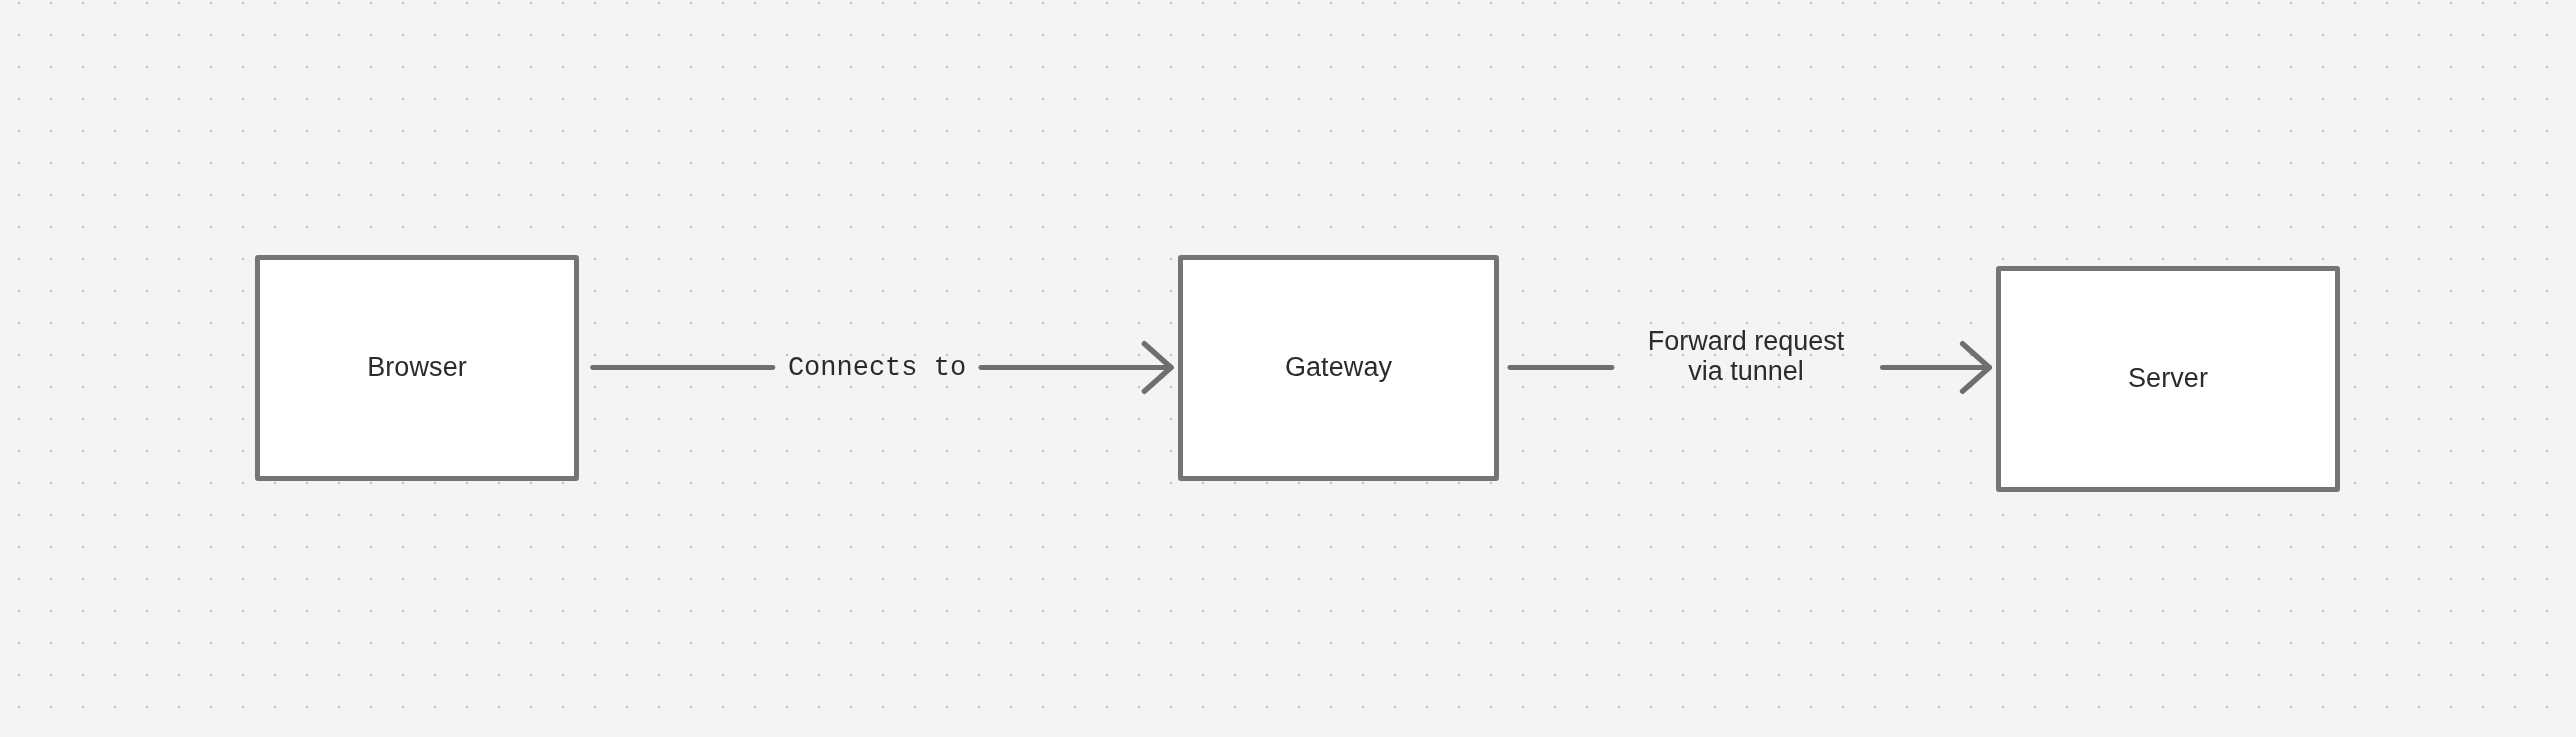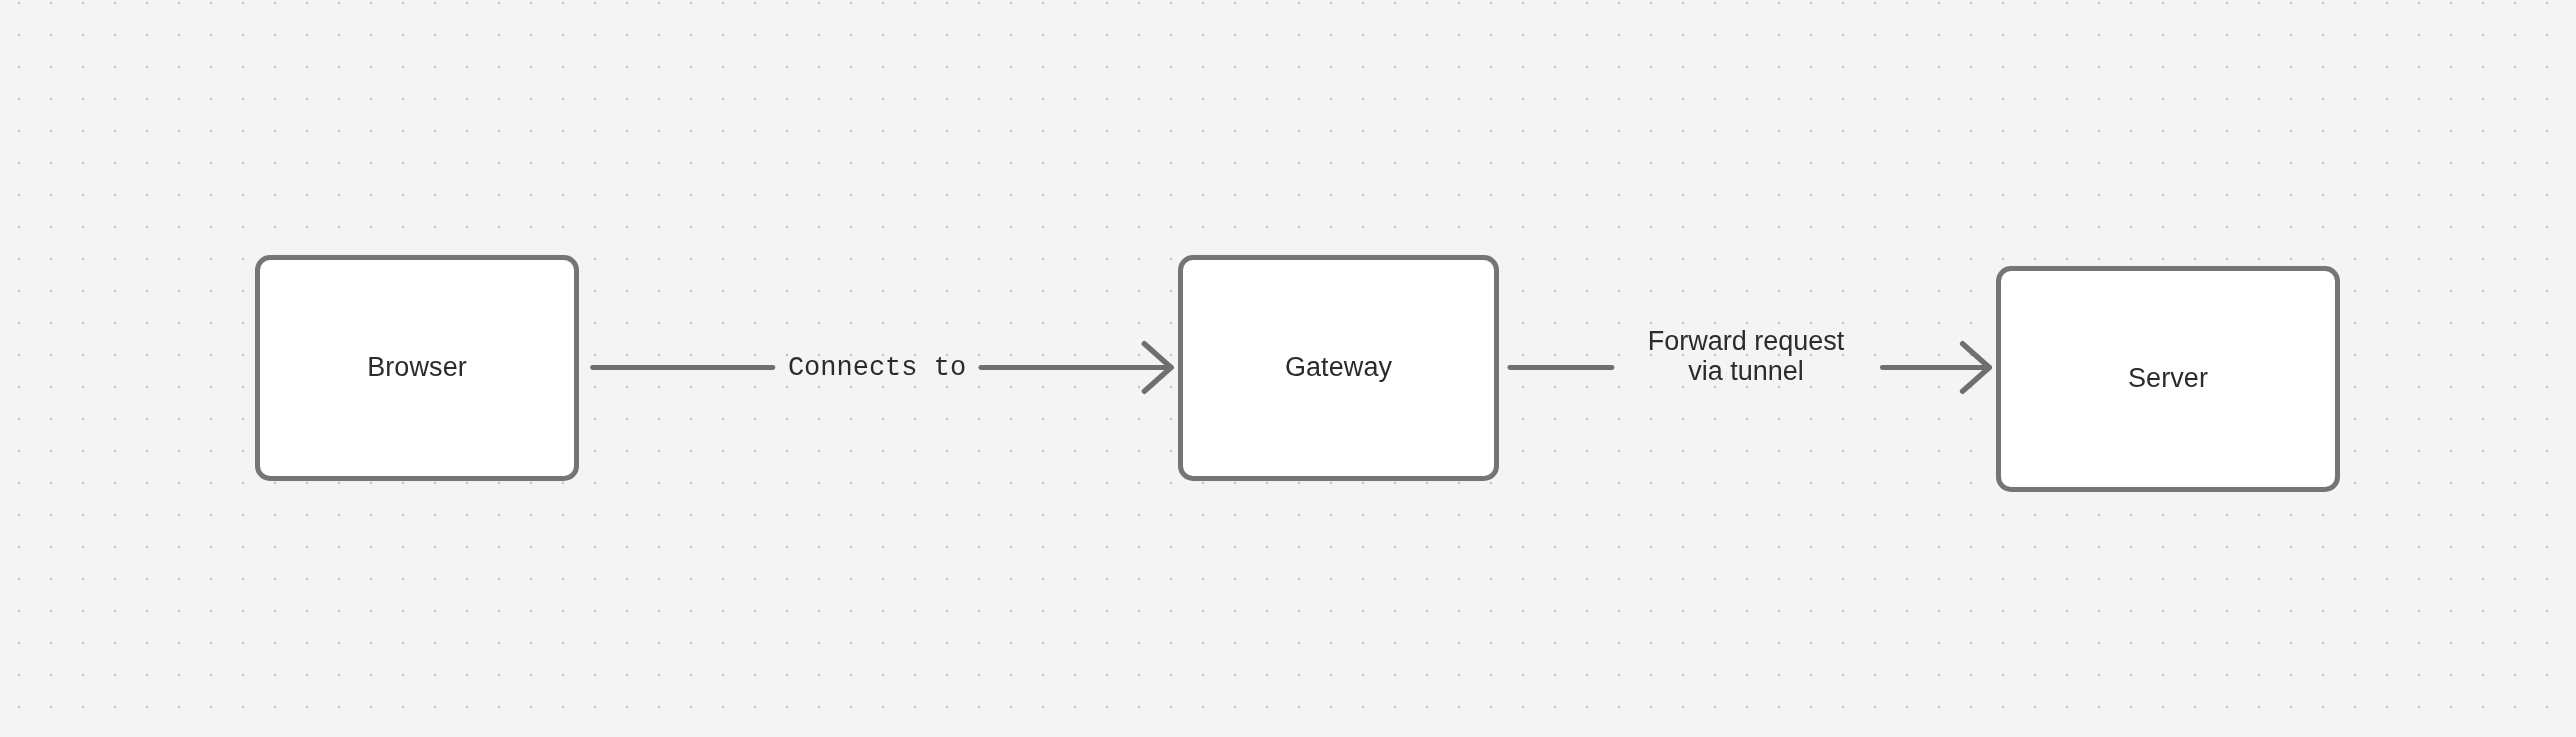--- a/index.html
+++ b/index.html
@@ -21,21 +21,21 @@
     background-size: 32px 32px;
     background-position: 3px 19px;
   }
 
   
   .node {
     position: absolute;
     box-sizing: border-box;
     background: #ffffff;
     border: 5px solid #757575;
-    border-radius: 15px;
+    border-radius: 3px;
     display: flex;
     align-items: center;
     justify-content: center;
   }
   .node-label {
     font-size: 27px;
     line-height: 1.25;
     color: #2b2b2b;
     letter-spacing: 0.1px;
     white-space: nowrap;

